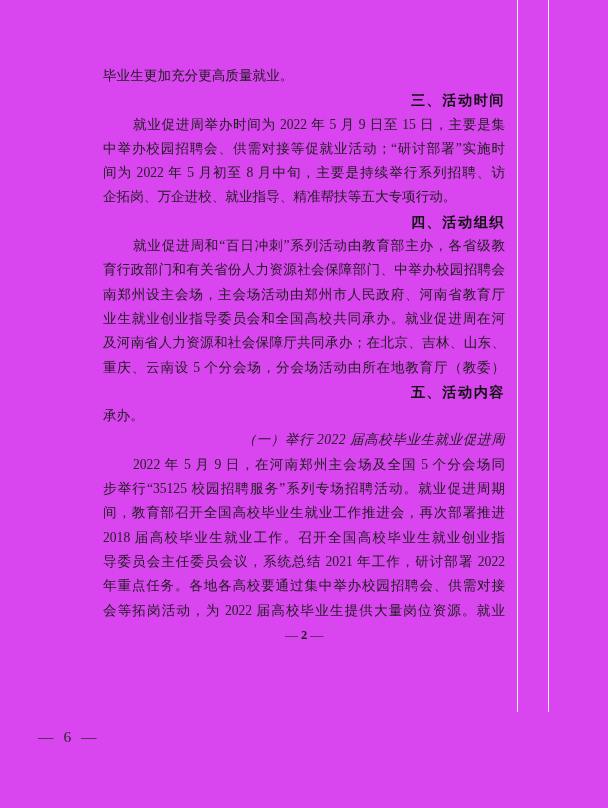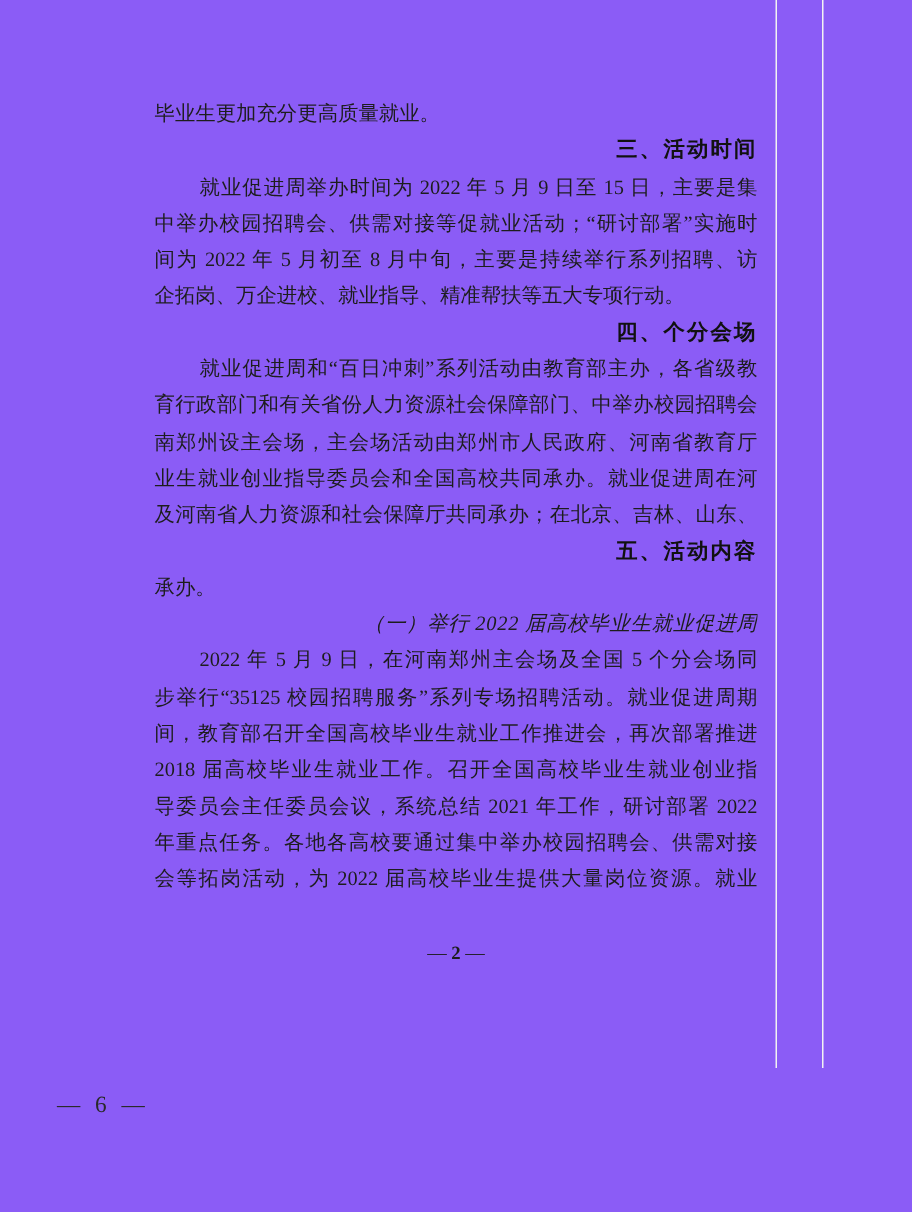--- a/index.html
+++ b/index.html
@@ -2,21 +2,21 @@
 <html><head>
 <meta charset="utf-8">
 <style>
   * { margin:0; padding:0; box-sizing:border-box; }
   html,body { width:608px; height:808px; }
   body { background:#ffffff; overflow:hidden; }
 
   .page {
     position:relative;
     width:608px; height:808px;
-    background:#8b5cf6;
+    background:#d946ef;
     font-family:"Liberation Serif","DejaVu Serif",serif;
   }
 
   .scan-line {
     position:absolute; top:0; width:1px; height:712px;
     background:#f2f2f2;
   }
   .scan-line.a { left:517px; }
   .scan-line.b { left:548px; }
 
@@ -83,26 +83,27 @@
   <div class="scan-line b"></div>
 
   <div class="textblock">
 
     <div class="line body-end">毕业生更加充分更高质量就业。</div>
       <div class="line heading">三、活动时间</div>
       <div class="line body indent">就业促进周举办时间为 2022 年 5 月 9 日至 15 日，主要是集</div>
       <div class="line body">中举办校园招聘会、供需对接等促就业活动；“研讨部署”实施时</div>
       <div class="line body">间为 2022 年 5 月初至 8 月中旬，主要是持续举行系列招聘、访</div>
       <div class="line body-end">企拓岗、万企进校、就业指导、精准帮扶等五大专项行动。</div>
-      <div class="line heading">四、个分会场</div>
+      <div class="line heading">四、活动组织</div>
       <div class="line body indent">就业促进周和“百日冲刺”系列活动由教育部主办，各省级教</div>
       <div class="line body">育行政部门和有关省份人力资源社会保障部门、中举办校园招聘会</div>
       <div class="line body">南郑州设主会场，主会场活动由郑州市人民政府、河南省教育厅</div>
       <div class="line body">业生就业创业指导委员会和全国高校共同承办。就业促进周在河</div>
       <div class="line body">及河南省人力资源和社会保障厅共同承办；在北京、吉林、山东、</div>
+      <div class="line body">重庆、云南设 5 个分会场，分会场活动由所在地教育厅（教委）</div>
       <div class="line heading">五、活动内容</div>
       <div class="line body-end">承办。</div>
       <div class="line kaiti">（一）举行 2022 届高校毕业生就业促进周</div>
       <div class="line body indent">2022 年 5 月 9 日，在河南郑州主会场及全国 5 个分会场同</div>
       <div class="line body">步举行“35125 校园招聘服务”系列专场招聘活动。就业促进周期</div>
       <div class="line body">间，教育部召开全国高校毕业生就业工作推进会，再次部署推进</div>
       <div class="line body">2018 届高校毕业生就业工作。召开全国高校毕业生就业创业指</div>
       <div class="line body">导委员会主任委员会议，系统总结 2021 年工作，研讨部署 2022</div>
       <div class="line body">年重点任务。各地各高校要通过集中举办校园招聘会、供需对接</div>
       <div class="line body">会等拓岗活动，为 2022 届高校毕业生提供大量岗位资源。就业</div>

